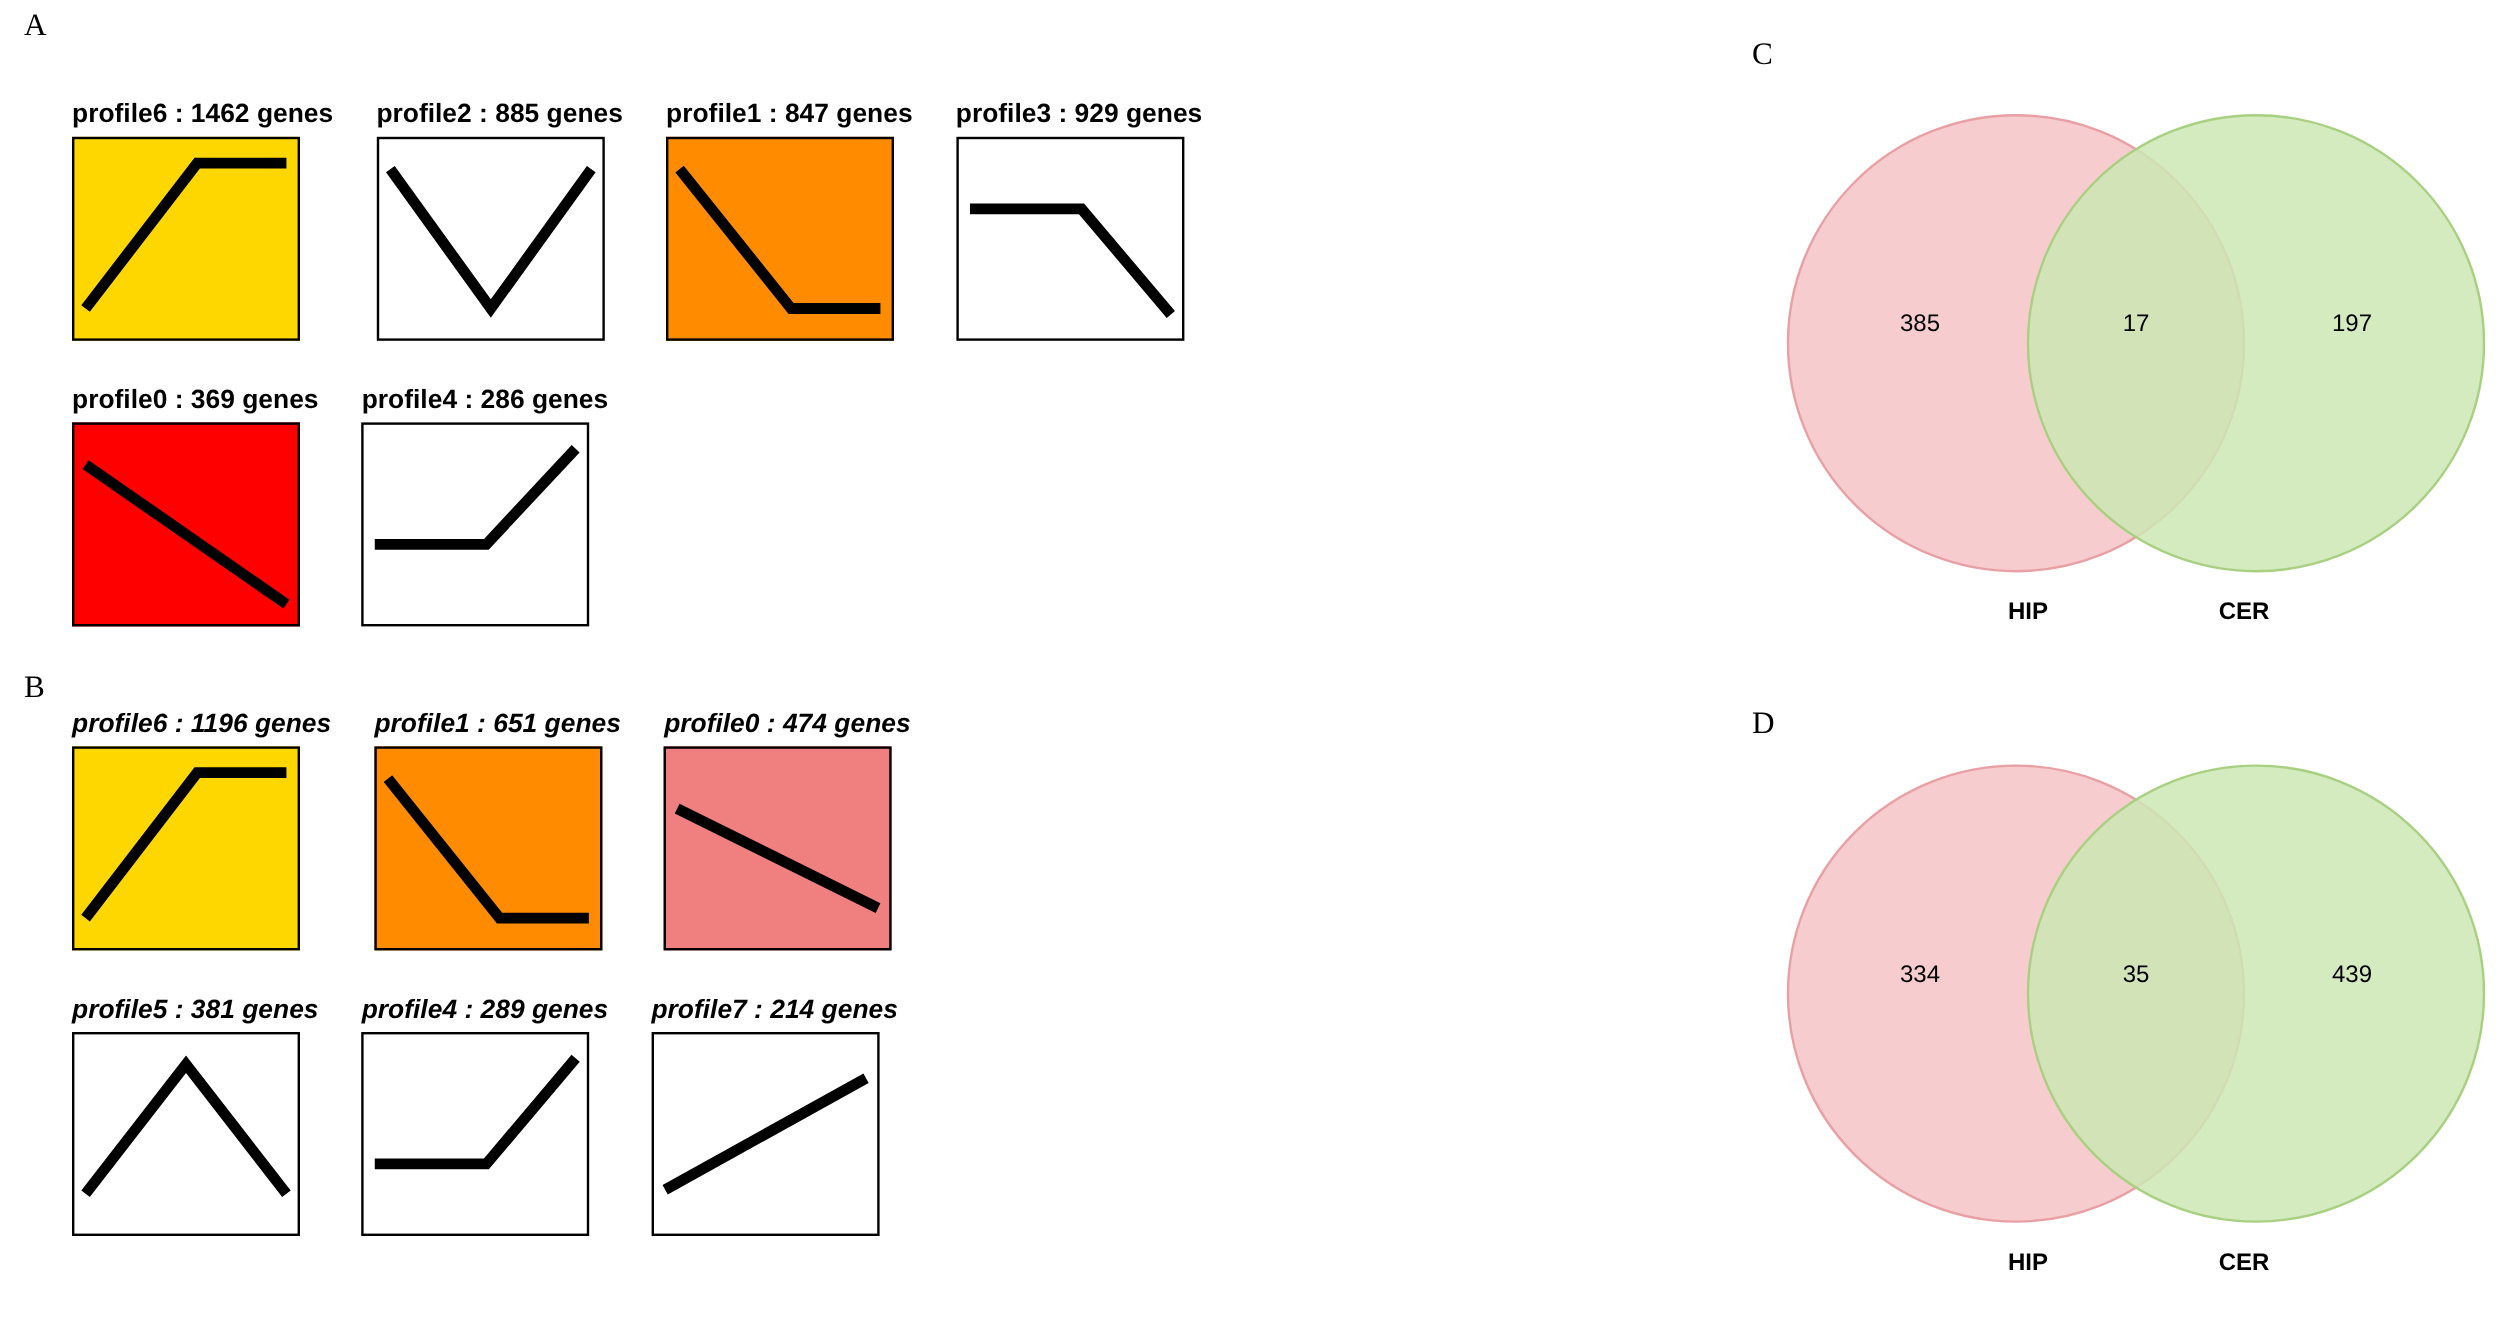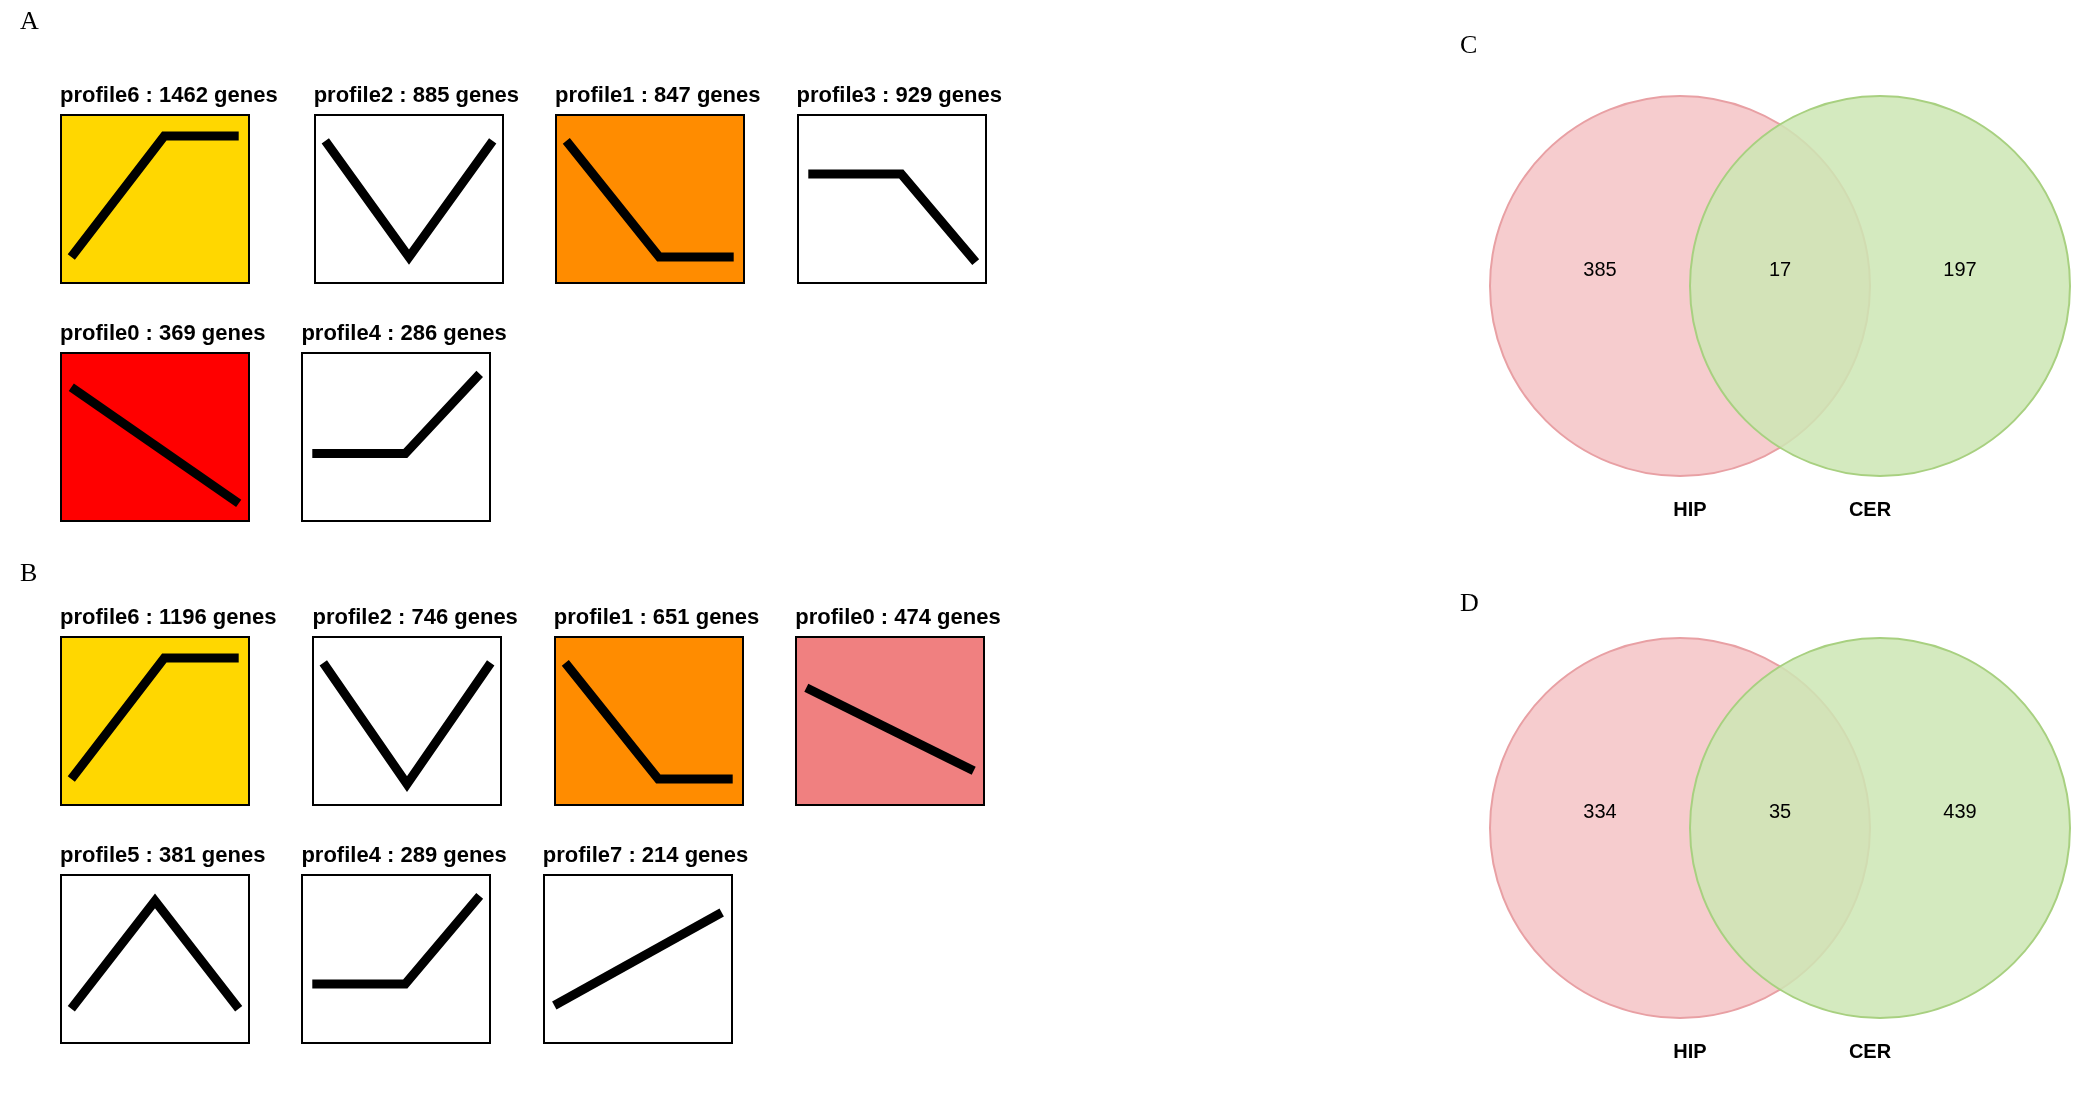--- a/index.html
+++ b/index.html
@@ -27,21 +27,21 @@
   .labelD { left: 1460px; top: 588px; }
 
   .profile-grid {
     position: absolute;
     left: 60px;
     display: flex;
     flex-direction: column;
     gap: 36px;
   }
   .gridA { top: 34px; margin-top: 48px; }
-  .gridB { top: 604px; }
+  .gridB { top: 590px; font-style: italic; }
 
   .profile-row {
     display: flex;
     flex-direction: row;
     gap: 36px;
   }
 
   .profile-cell {
     display: flex;
     flex-direction: column;
@@ -142,28 +142,20 @@
         </div>
       </div>
     </div>
   <div class="profile-grid gridB" id="gridB">
       <div class="profile-row">
         <div class="profile-cell">
           <div class="profile-title">profile6 : 1196 genes</div>
           <div class="profile-box" style="background: rgb(255, 215, 0);">
             <svg width="186" height="166" style="position: absolute; left: 0px; top: 0px;">
               <polyline points="9.3,141.1 102.30000000000001,19.919999999999998 176.7,19.919999999999998" fill="none" stroke="#000" stroke-width="9" stroke-linecap="butt" stroke-linejoin="miter"></polyline>
-            </svg>
-          </div>
-        </div>
-        <div class="profile-cell">
-          <div class="profile-title">profile2 : 746 genes</div>
-          <div class="profile-box" style="background: rgb(255, 255, 255);">
-            <svg width="186" height="166" style="position: absolute; left: 0px; top: 0px;">
-              <polyline points="9.3,24.9 93,146.08 176.7,24.9" fill="none" stroke="#000" stroke-width="9" stroke-linecap="butt" stroke-linejoin="miter"></polyline>
             </svg>
           </div>
         </div>
         <div class="profile-cell">
           <div class="profile-title">profile1 : 651 genes</div>
           <div class="profile-box" style="background: rgb(255, 140, 0);">
             <svg width="186" height="166" style="position: absolute; left: 0px; top: 0px;">
               <polyline points="9.3,24.9 102.30000000000001,141.1 176.7,141.1" fill="none" stroke="#000" stroke-width="9" stroke-linecap="butt" stroke-linejoin="miter"></polyline>
             </svg>
           </div>

